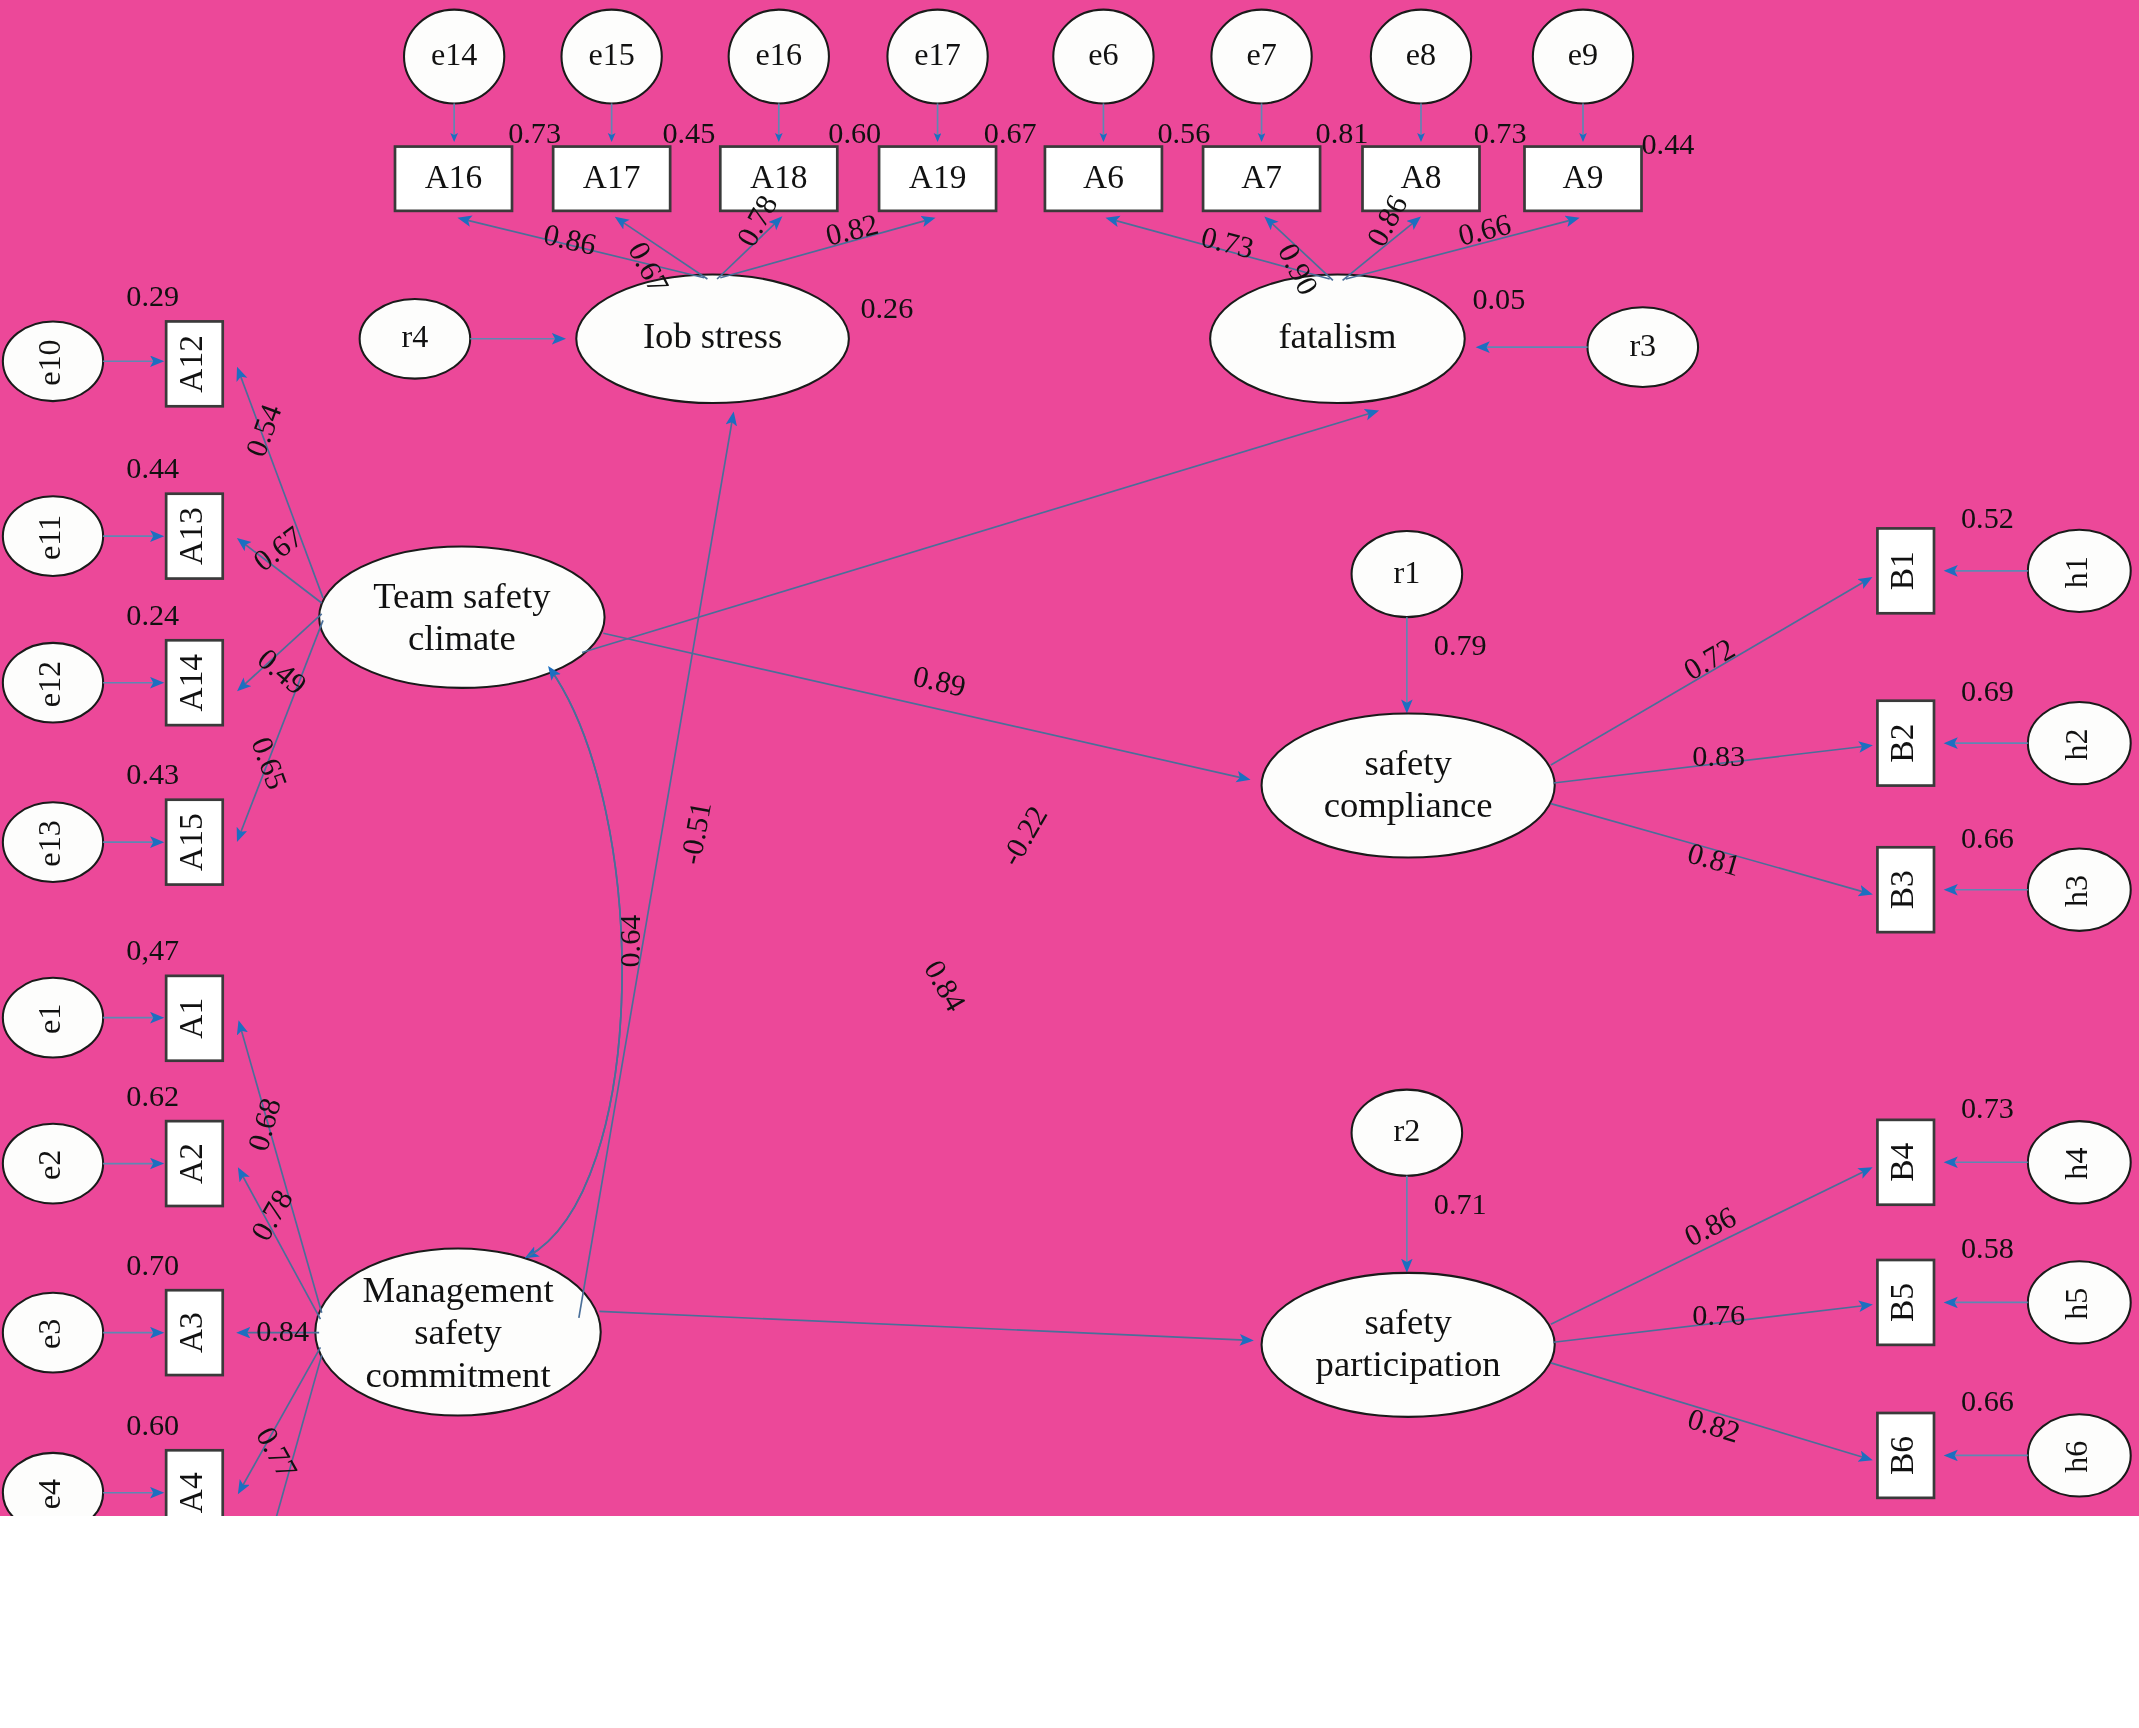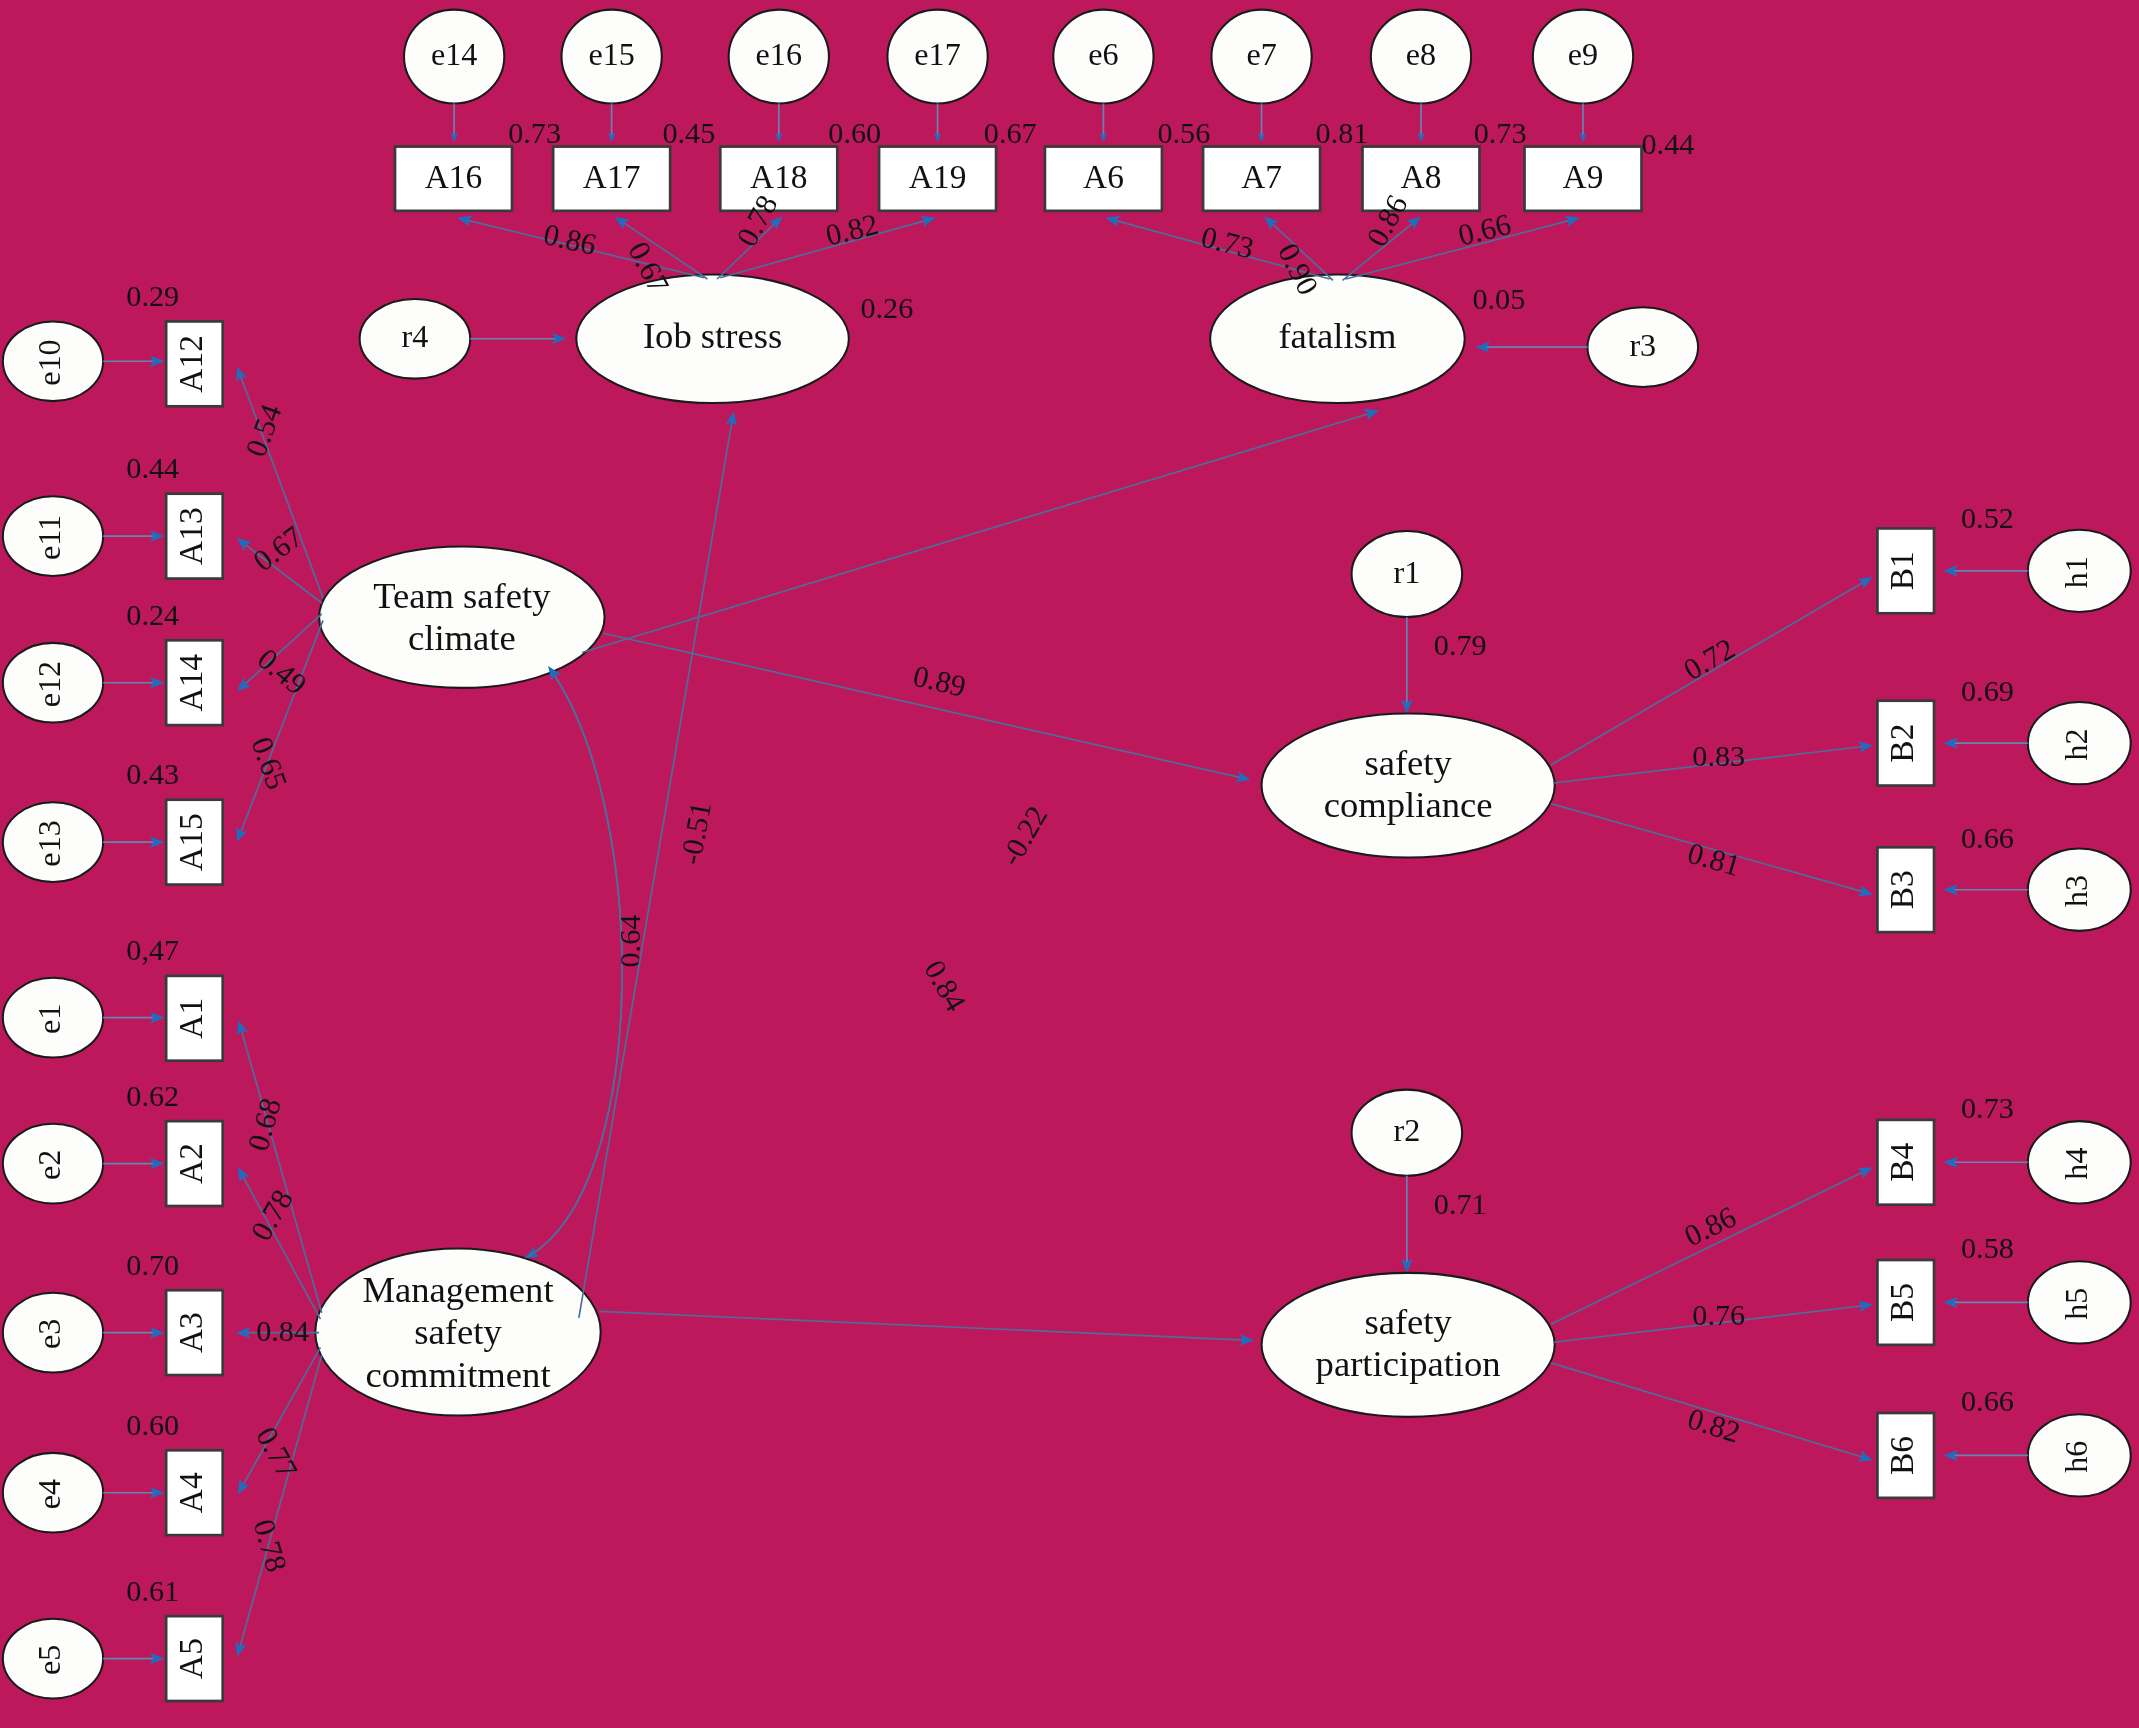--- a/index.html
+++ b/index.html
@@ -1,17 +1,17 @@
 <!DOCTYPE html>
 <html style="font-size:10.3px"><head>
 <meta charset="utf-8">
 <style>
   html,body{margin:0;padding:0;background:#ffffff;}
   body{font-family:"Liberation Serif", serif;}
-  #canvas-wrap{position:relative;width:2140px;height:1728px;background:#be185d;overflow:hidden;}
+  #canvas-wrap{position:relative;width:2140px;height:1516px;background:#ec4899;overflow:hidden;}
   svg{display:block;width:2140px;height:1728px;}
   .node-ellipse{fill:#fdfdfc;stroke:#1a1a1a;stroke-width:3.2;}
   .node-rect{fill:#ffffff;stroke:#3a3a3a;stroke-width:4.2;}
   .edge{fill:none;stroke:#5f87b3;stroke-width:2.6;}
   .edge-dark{fill:none;stroke:#4a6f99;stroke-width:2.6;}
   .arrowhead{fill:#1c6fc0;stroke:none;}
   .lbl-node{font-family:"Liberation Serif", serif;fill:#111111;font-size:52px;}
   .lbl-node-sm{font-family:"Liberation Serif", serif;fill:#111111;font-size:50px;}
   .lbl-coef{font-family:"Liberation Serif", serif;fill:#111111;font-size:47px;}
   .lbl-lat{font-family:"Liberation Serif", serif;fill:#111111;font-size:57px;}

